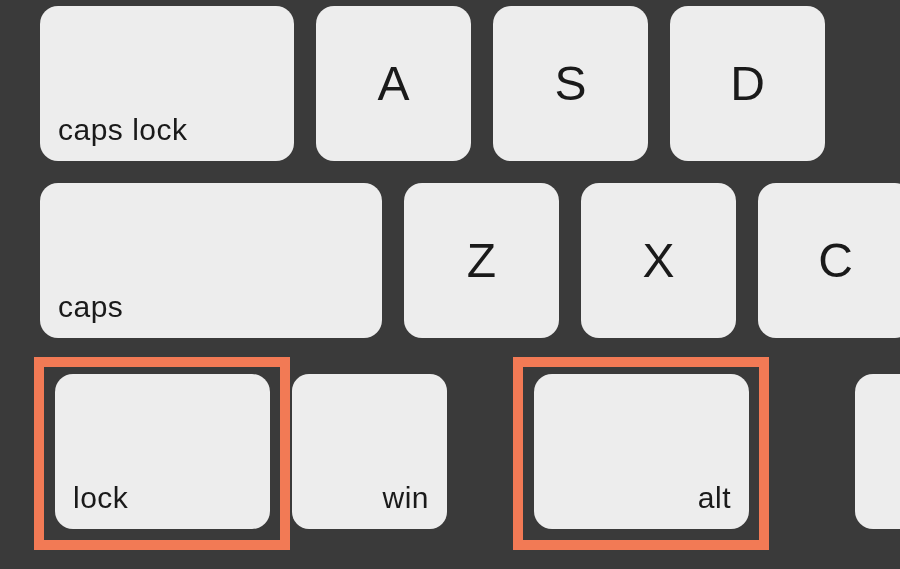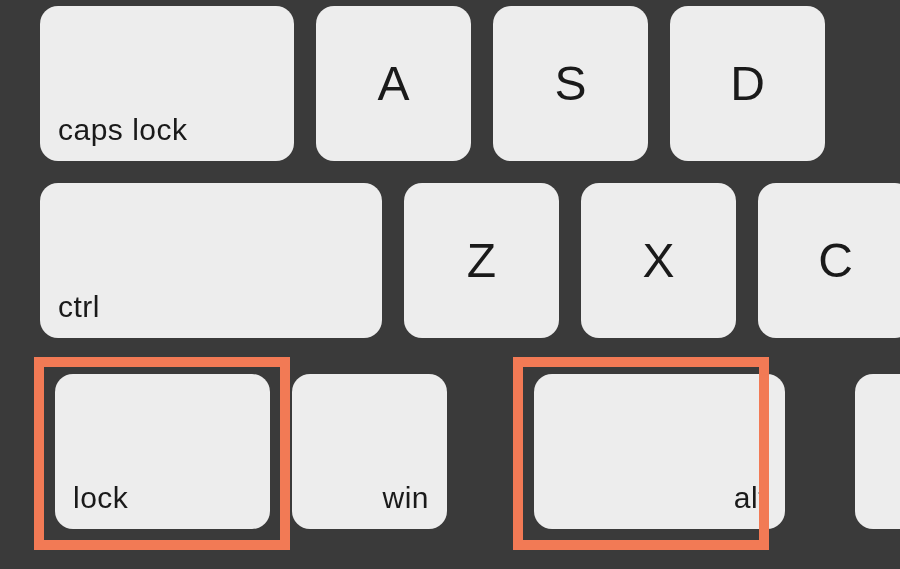--- a/index.html
+++ b/index.html
@@ -105,25 +105,26 @@
       left: 55px;
       top: 374px;
       width: 215px;
       height: 155px;
     }
     .key-win {
       left: 292px;
       top: 374px;
       width: 155px;
       height: 155px;
+      border-radius: 17px;
     }
     .key-alt {
       left: 534px;
       top: 374px;
-      width: 251px;
+      width: 215px;
       height: 155px;
     }
     .key-space {
       left: 855px;
       top: 374px;
       width: 100px;
       height: 155px;
     }
     
     
@@ -150,21 +151,21 @@
   <span class="label-large">A</span>
 </div>
 <div class="key key-s center-label">
   <span class="label-large">S</span>
 </div>
 <div class="key key-d center-label">
   <span class="label-large">D</span>
 </div>
 
 <div class="key key-shift">
-  <span class="label-small">ctrl</span>
+  <span class="label-small">caps</span>
 </div>
 <div class="key key-z center-label">
   <span class="label-large">Z</span>
 </div>
 <div class="key key-x center-label">
   <span class="label-large">X</span>
 </div>
 <div class="key key-c center-label">
   <span class="label-large">C</span>
 </div>

